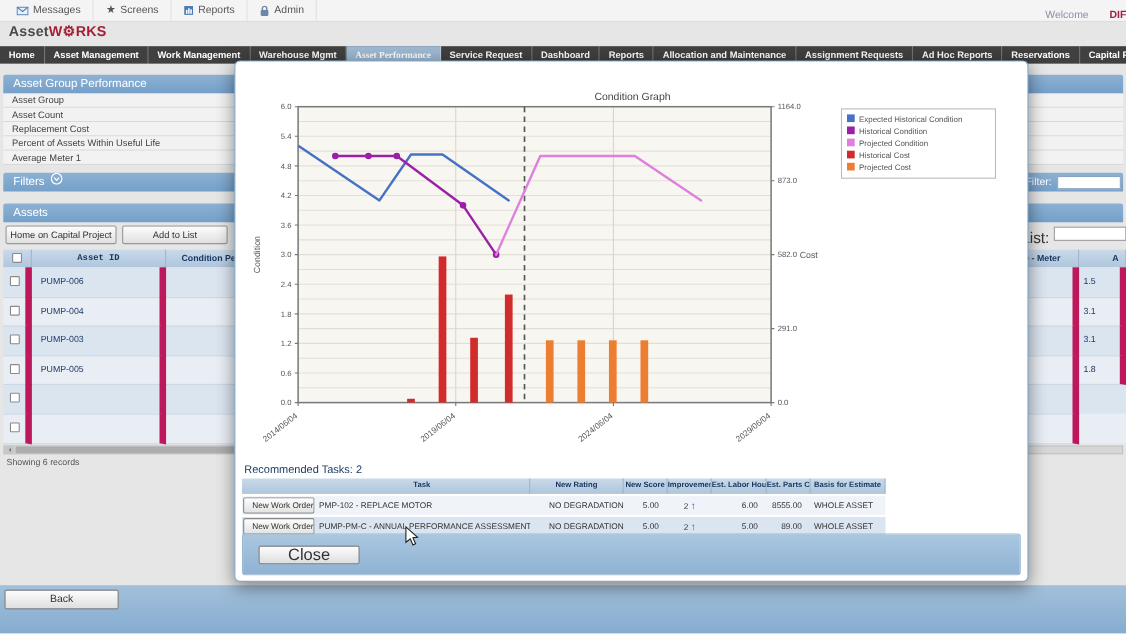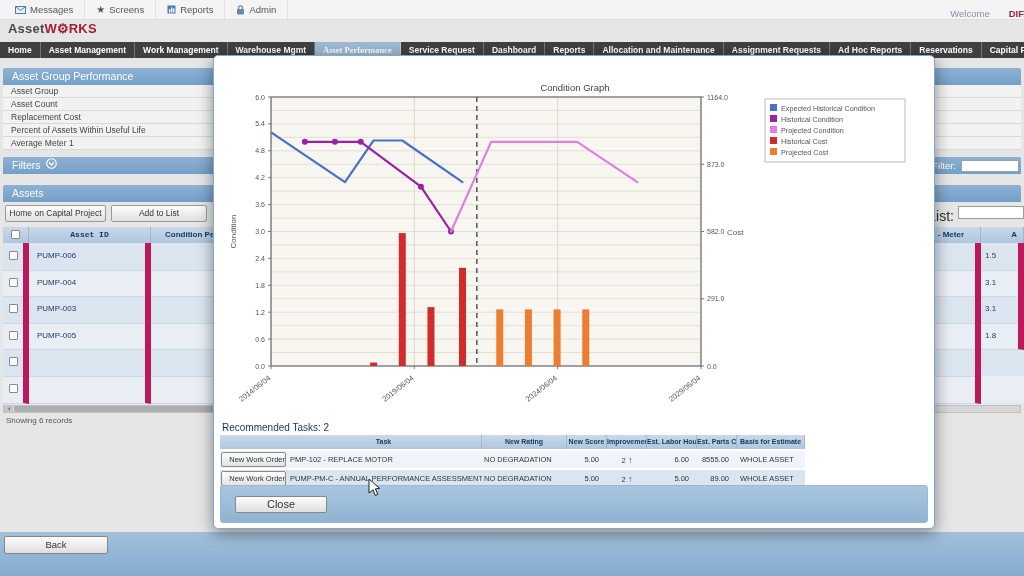--- a/index.html
+++ b/index.html
@@ -86,29 +86,29 @@
   .trow { display:grid; grid-template-columns:66px 196px 85px 40px 40px 50px 40px 68px; align-items:center; }
   .thead { height:14px; background:linear-gradient(#c9d9e9,#afc6dd); font-weight:bold; color:#17365d; font-size:7px; }
   .thead > div { text-align:center; line-height:14px; border-right:1px solid #9fb6cc; overflow:hidden; white-space:nowrap; }
   .tdata { height:17px; margin-top:2px; }
   .tdata.r1 { background:#f0f4fa; }
   .tdata.r2 { background:#dbe5f1; }
   .tdata > div { overflow:hidden; white-space:nowrap; }
   .wo-btn { height:15px; margin-left:1px; background:linear-gradient(#fdfdfd,#e3e3e3); border:1px solid #8a8a8a;
             border-radius:2px; font-size:7.5px; color:#333; text-align:right; line-height:13px; cursor:pointer; }
   .td-task { padding-left:4px; }
-  .td-rating { padding-left:2px; }
+  .td-rating { padding-left:2px;text-align:right; }
   .td-num { text-align:right; padding-right:8px; }
   .td-imp { text-align:center; }
   .td-imp .arrow-up { color:#1a56c4; font-weight:bold; font-size:9px; }
   .td-basis { padding-left:3px; }
   .modal-footer { position:absolute; left:6px; right:6px; bottom:5px; height:38px;
                   background:linear-gradient(#aac6df,#8fb3d3); border:1px solid #9ab8d4; border-radius:3px; }
   .close-btn { position:absolute; left:14px; top:10px; width:92px; height:17px; background:linear-gradient(#fdfdfd,#dedede);
-               border:1px solid #888; border-radius:2px; font-size:11px; color:#333; text-align:center; line-height:15px; cursor:pointer; }
+               border:1px solid #888; border-radius:2px; font-size:15px; color:#333; text-align:center; line-height:15px; cursor:pointer; }
 
   .cursor { position:absolute; left:368px; top:478px; pointer-events:none; }
 </style>
 </head>
 <body>
 
 <div class="topbar">
   <div class="menu-item">
     <span>
         <svg width="11" height="8">

